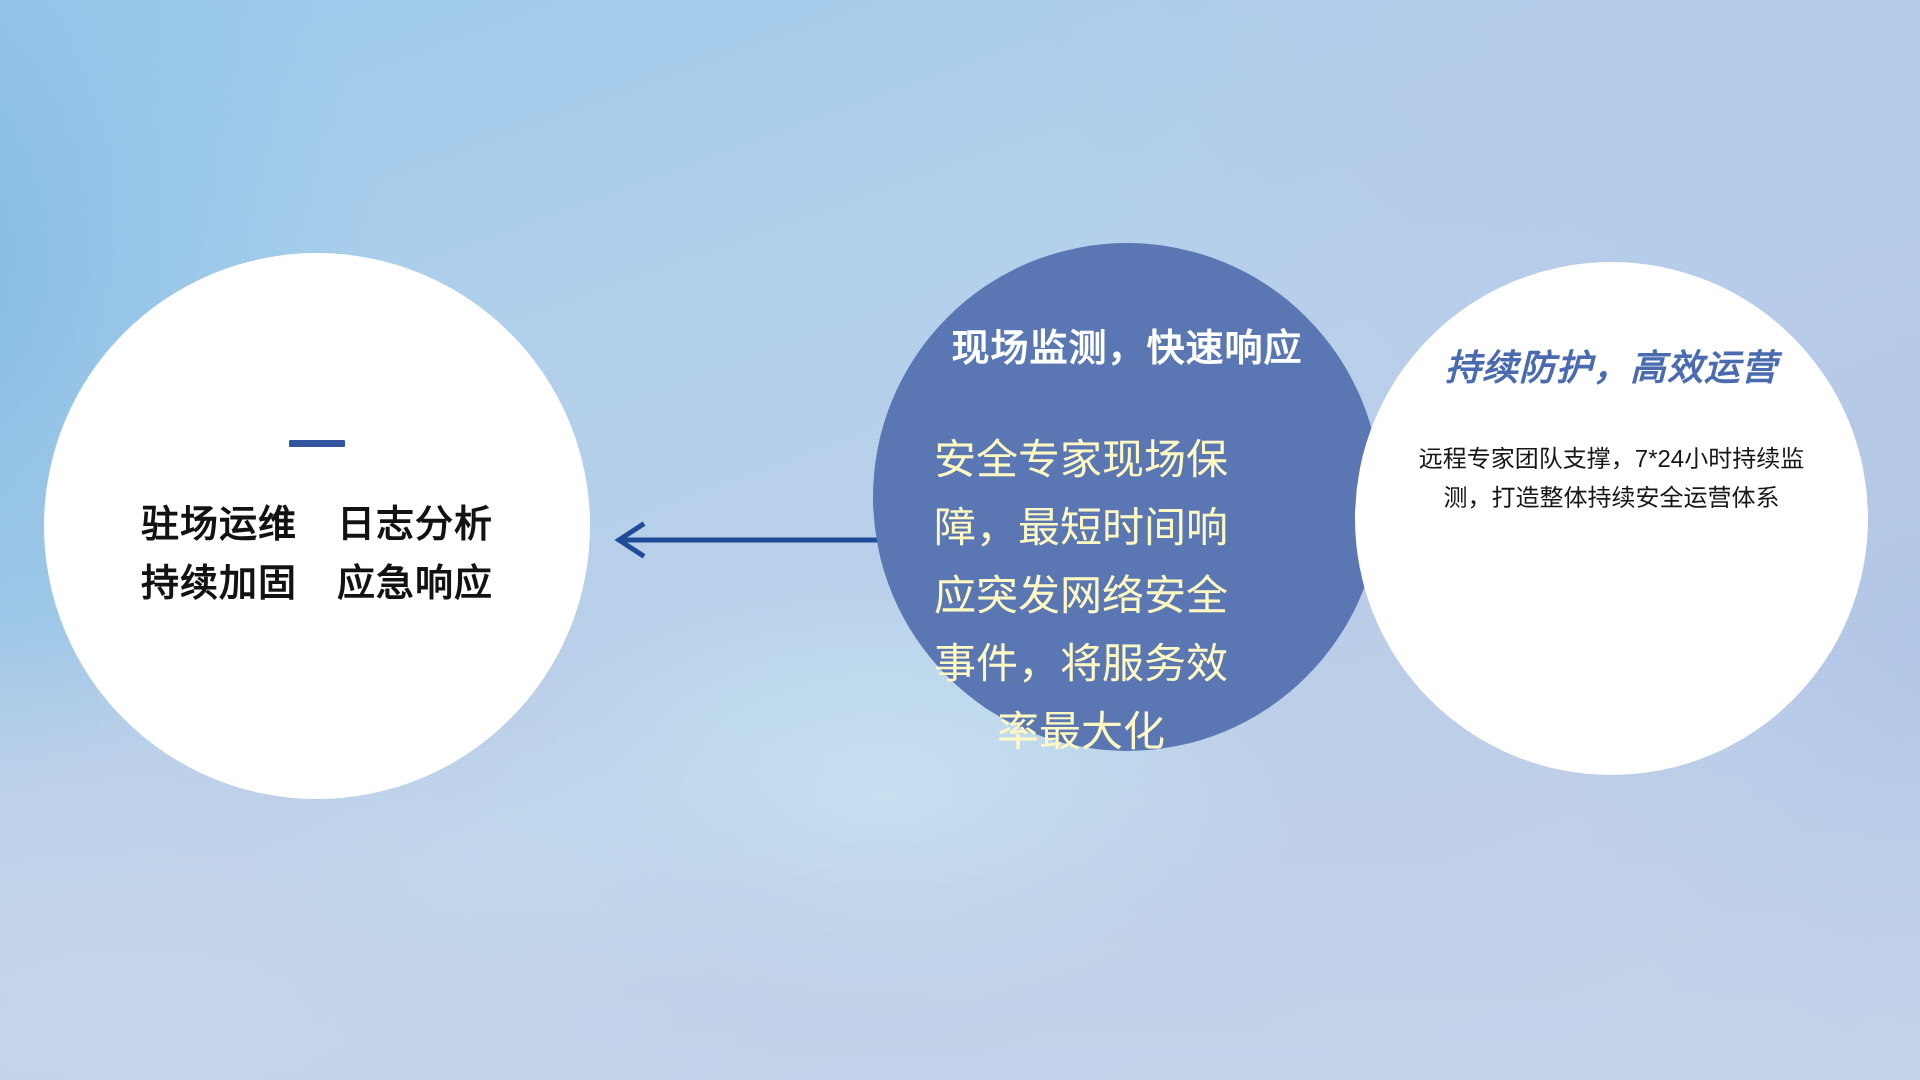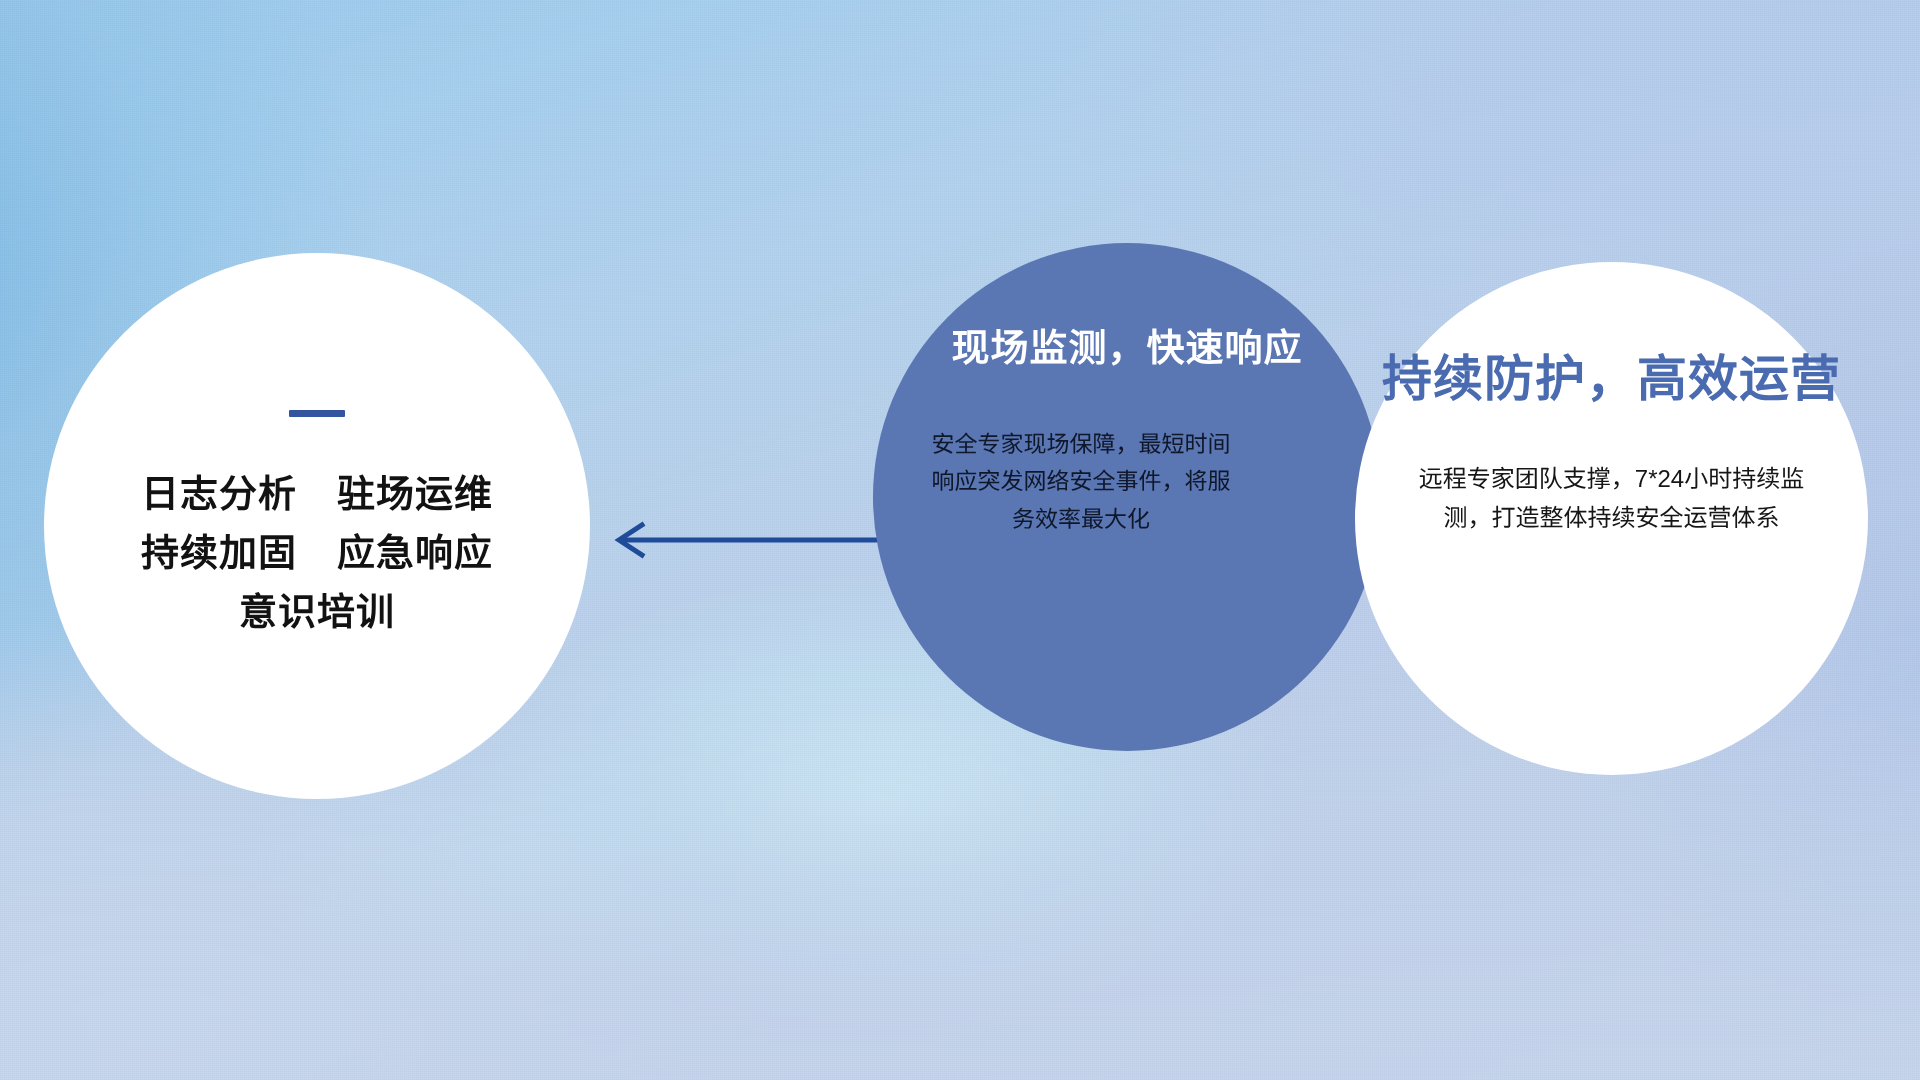--- a/index.html
+++ b/index.html
@@ -161,22 +161,22 @@
   }
   .mid-title {
     color: #ffffff;
     font-weight: bold;
     font-size: 38px;
     letter-spacing: 1px;
     white-space: nowrap;
   }
   .mid-body {
     margin-top: 54px;
-    color: #0f172a;
-    font-size: 23px;
+    color: #fef9c3;
+    font-size: 42px;
     line-height: 1.62;
     width: 320px;
   }
 
   
   #circle-right {
     left: 1355px;
     top: 262px;
     width: 513px;
     height: 513px;
@@ -188,23 +188,24 @@
     display: flex;
     flex-direction: column;
     align-items: center;
     padding: 76px 44px 0 44px;
     box-sizing: border-box;
     text-align: center;
   }
   .right-title {
     color: #4a6bb0;
     font-weight: bold;
-    font-size: 50px;
+    font-size: 36px;
     letter-spacing: 1px;
     white-space: nowrap;
+    font-style: italic;
   }
   .right-body {
     margin-top: 50px;
     color: #161616;
     font-size: 24px;
     line-height: 1.62;
     width: 400px;
   }
 
   
@@ -236,32 +237,29 @@
   <svg id="flow-arrow" viewBox="0 0 290 56">
     <line x1="288" y1="28" x2="26" y2="28" stroke="#1f4b99" stroke-width="5"></line>
     <polyline points="46,13 23,28 46,43" fill="none" stroke="#1f4b99" stroke-width="5" stroke-linecap="square"></polyline>
   </svg>
 
   <div class="circle circle-white" id="circle-left">
     <div class="inner">
       <div class="dash-rule"></div>
 
       <div class="kw-line">
+        <span>驻场运维</span>
         <span>日志分析</span>
-        <span>驻场运维</span>
       </div>
 
       <div class="kw-line">
         <span>持续加固</span>
         <span>应急响应</span>
       </div>
 
-      <div class="kw-line single">
-        <span>意识培训</span>
-      </div>
     </div>
   </div>
 
   <div class="circle" id="circle-mid">
     <div class="inner">
       <div class="mid-title">现场监测，快速响应</div>
       <div class="mid-body">安全专家现场保障，最短时间响应突发网络安全事件，将服务效率最大化</div>
     </div>
   </div>
 

